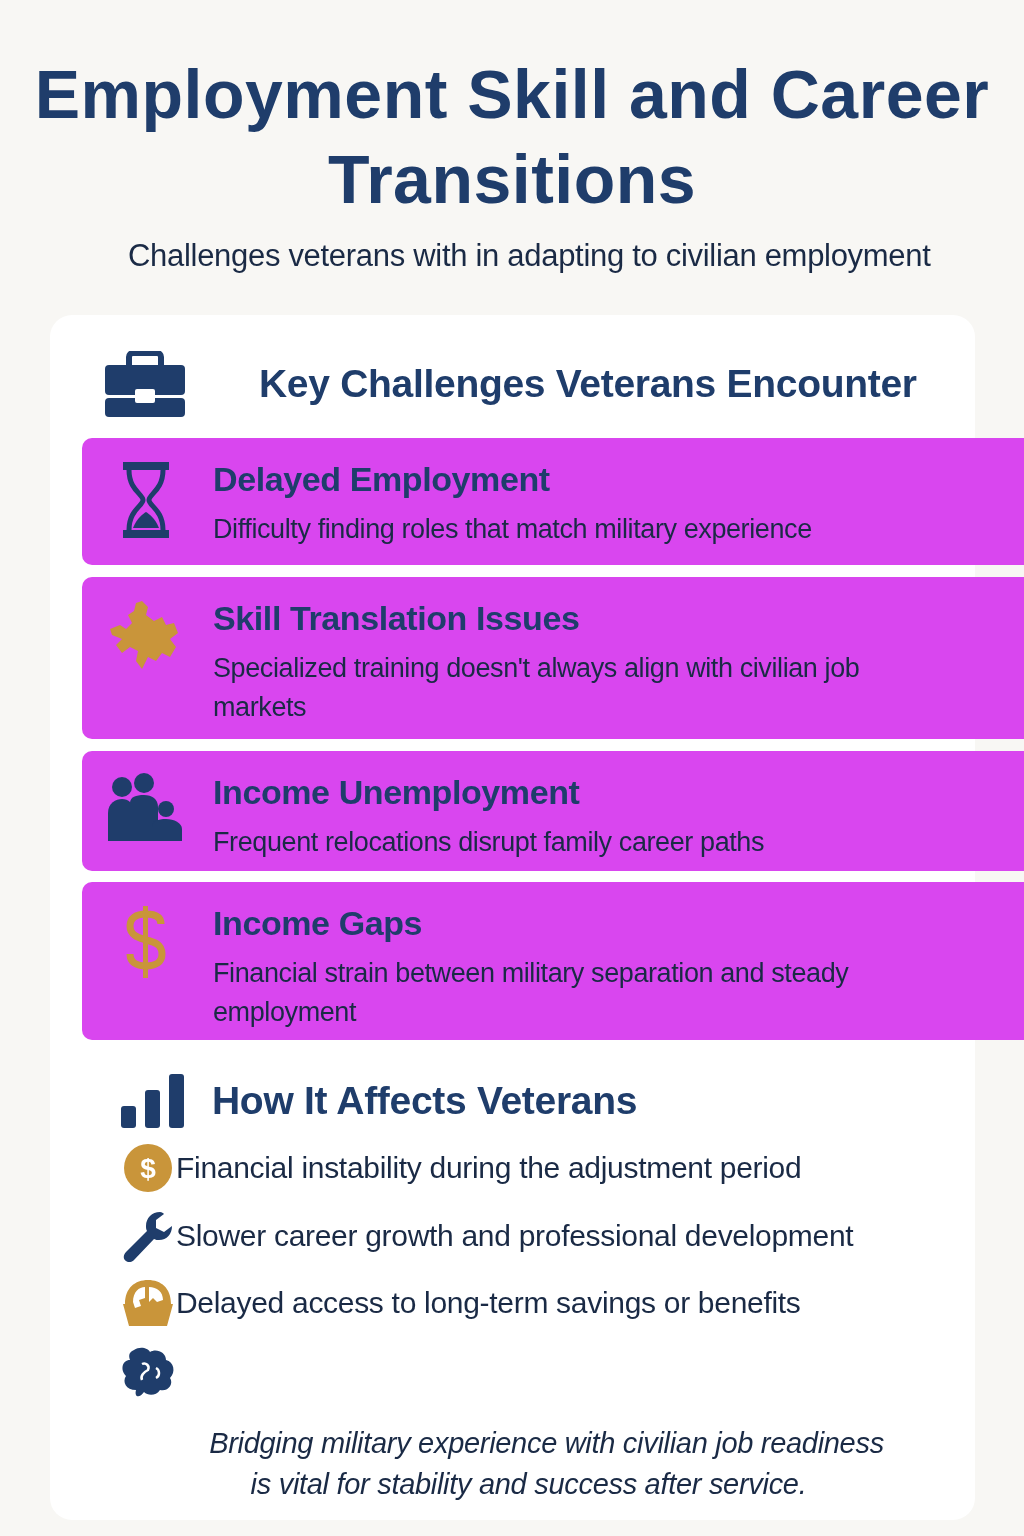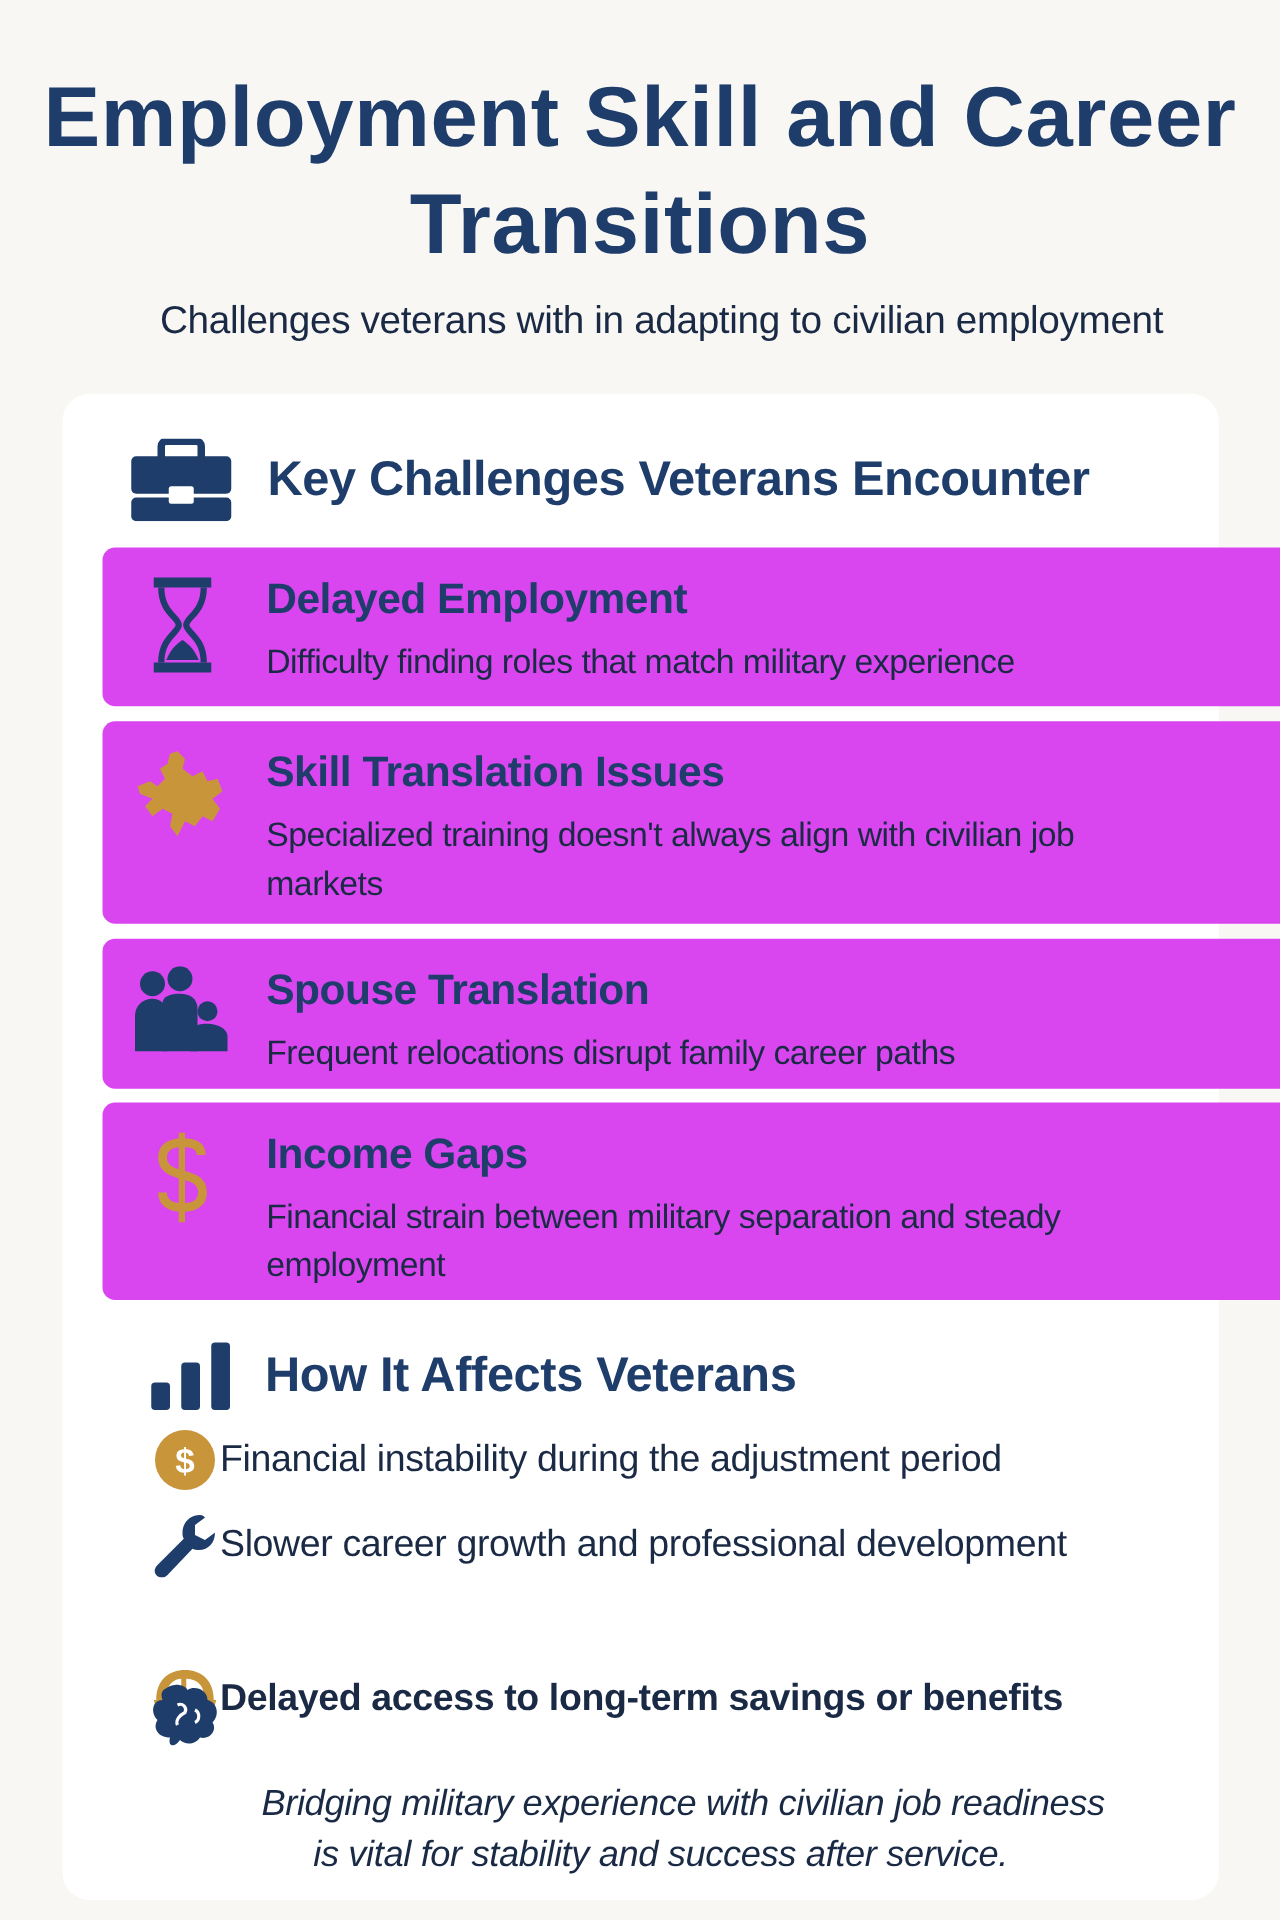--- a/index.html
+++ b/index.html
@@ -100,21 +100,21 @@
     }
   </style>
 </head>
 <body>
 
 <h1 class="title">Employment Skill and Career Transitions</h1>
 <div class="subtitle">Challenges veterans with in adapting to civilian employment</div>
 
 <div class="panel">
 
-  <div class="section-head" style="left:54px; top:36px;">
+  <div class="section-head" style="left:54px; top:36px;gap:45px;">
     <span style="width:82px;height:66px;display:inline-block;">
       <svg width="82" height="66" viewBox="0 0 82 66">
         <rect x="25" y="2" width="32" height="16" rx="4" fill="none" stroke="#1f3d6b" stroke-width="6"></rect>
         <rect x="1" y="14" width="80" height="30" rx="4" fill="#1f3d6b"></rect>
         <rect x="1" y="47" width="80" height="19" rx="4" fill="#1f3d6b"></rect>
         <rect x="31" y="38" width="20" height="14" rx="2" fill="#ffffff"></rect>
       </svg>
     </span>
     <span class="label" style="margin-left:28px;">Key Challenges Veterans Encounter</span>
   </div>
@@ -147,21 +147,21 @@
     <div class="icon" style="left:24px; top:22px; width:80px;">
       <svg width="76" height="70" viewBox="0 0 76 70">
         <circle cx="14" cy="14" r="10" fill="#1f3d6b"></circle>
         <circle cx="36" cy="10" r="10" fill="#1f3d6b"></circle>
         <circle cx="58" cy="36" r="8" fill="#1f3d6b"></circle>
         <path d="M0 68 L0 40 C0 30, 8 26, 14 26 C20 26, 26 30, 26 40 L26 68 Z" fill="#1f3d6b"></path>
         <path d="M22 68 L22 30 C22 24, 28 22, 36 22 C44 22, 50 26, 50 34 L50 68 Z" fill="#1f3d6b"></path>
         <path d="M44 68 L44 54 C44 48, 50 46, 58 46 C66 46, 74 50, 74 56 L74 68 Z" fill="#1f3d6b"></path>
       </svg>
     </div>
-    <div class="card-title">Spouse Translation</div>
+    <div class="card-title">Income Unemployment</div>
     <div class="card-desc">Frequent relocations disrupt family career paths</div>
   </div>
 
   <div class="card" style="top:567px; height:158px;">
     <div class="icon" style="left:34px; top:24px; width:60px;">
       <svg width="40" height="72" viewBox="0 0 40 72">
         <rect x="17" y="0" width="5" height="72" fill="#c9953a"></rect>
         <path d="M35 18 C35 10, 28 8, 20 8 C10 8, 4 12, 4 20 C4 30, 14 32, 20 34 C28 36, 36 38, 36 48 C36 56, 30 60, 20 60 C10 60, 4 56, 4 48" fill="none" stroke="#c9953a" stroke-width="7"></path>
       </svg>
     </div>
@@ -192,21 +192,21 @@
 
   <div class="effect" style="top:893px;">
     <span class="eicon">
       <svg width="52" height="52" viewBox="0 0 52 52">
         <path d="M38 2 C30 2, 24 8, 24 16 C24 18, 24 19, 25 21 L4 42 C1 45, 1 49, 4 51 C7 53, 10 52, 12 50 L32 29 C34 30, 35 30, 37 30 C45 30, 50 24, 50 16 L42 22 L34 18 L34 10 L42 4 C41 3, 40 2, 38 2 Z" fill="#1f3d6b"></path>
       </svg>
     </span>
     <span class="etext">Slower career growth and professional development</span>
   </div>
 
-  <div class="effect" style="top:1016px;font-weight:bold;">
+  <div class="effect" style="top:960px;">
     <span class="eicon">
       <svg width="54" height="50" viewBox="0 0 54 50">
         <path d="M4 26 C4 10, 14 2, 27 2 C40 2, 50 10, 50 26 L52 26 L46 48 L8 48 L2 26 Z" fill="#c9953a"></path>
         <path d="M12 24 C12 14, 18 9, 24 9 L24 20 L18 22 L20 28 L14 30 Z" fill="#ffffff"></path>
         <path d="M28 9 C36 9, 42 14, 42 22 L36 24 L32 20 L28 24 Z" fill="#ffffff"></path>
       </svg>
     </span>
     <span class="etext">Delayed access to long-term savings or benefits</span>
   </div>
 

